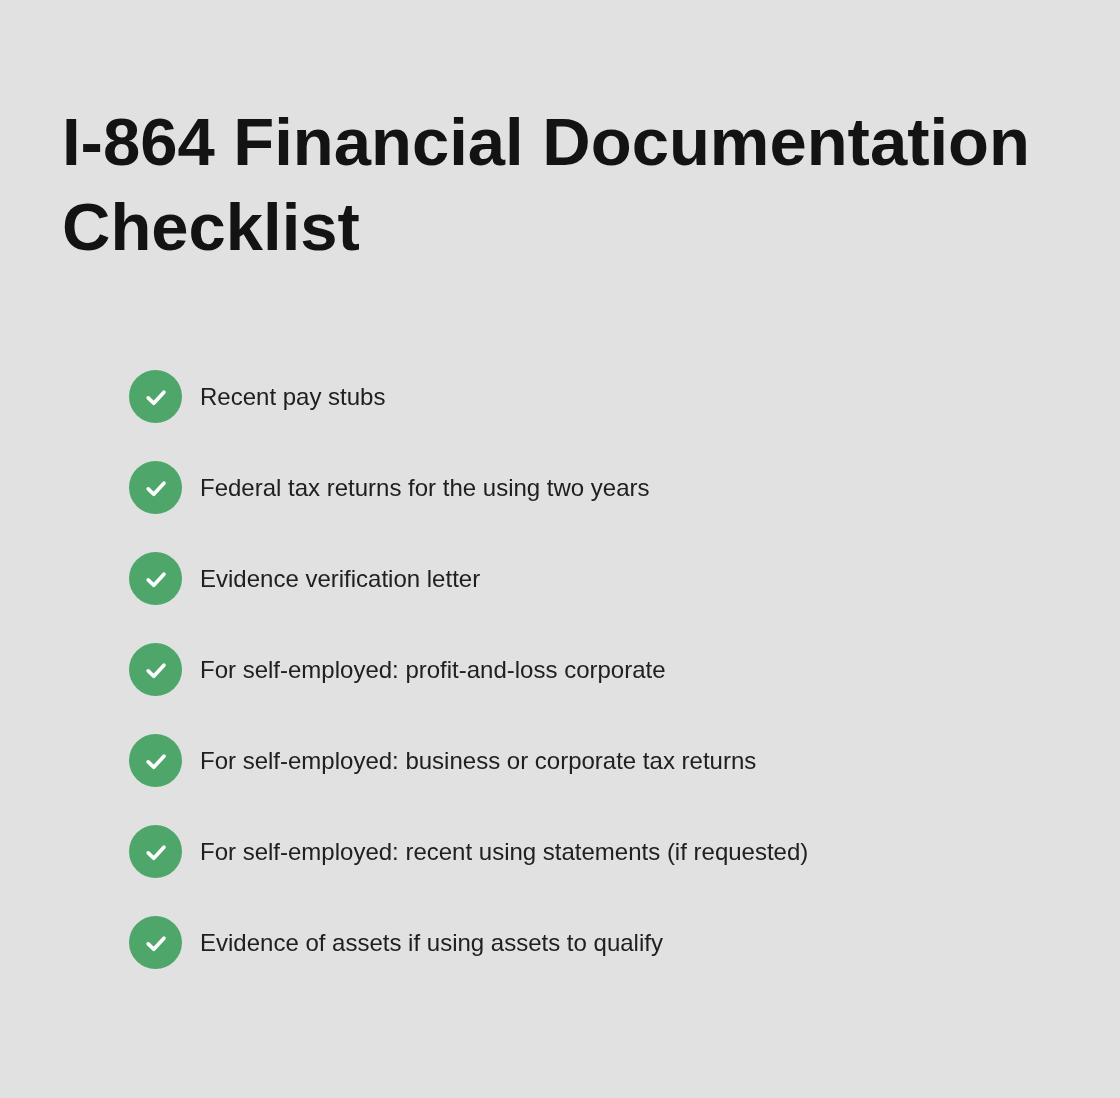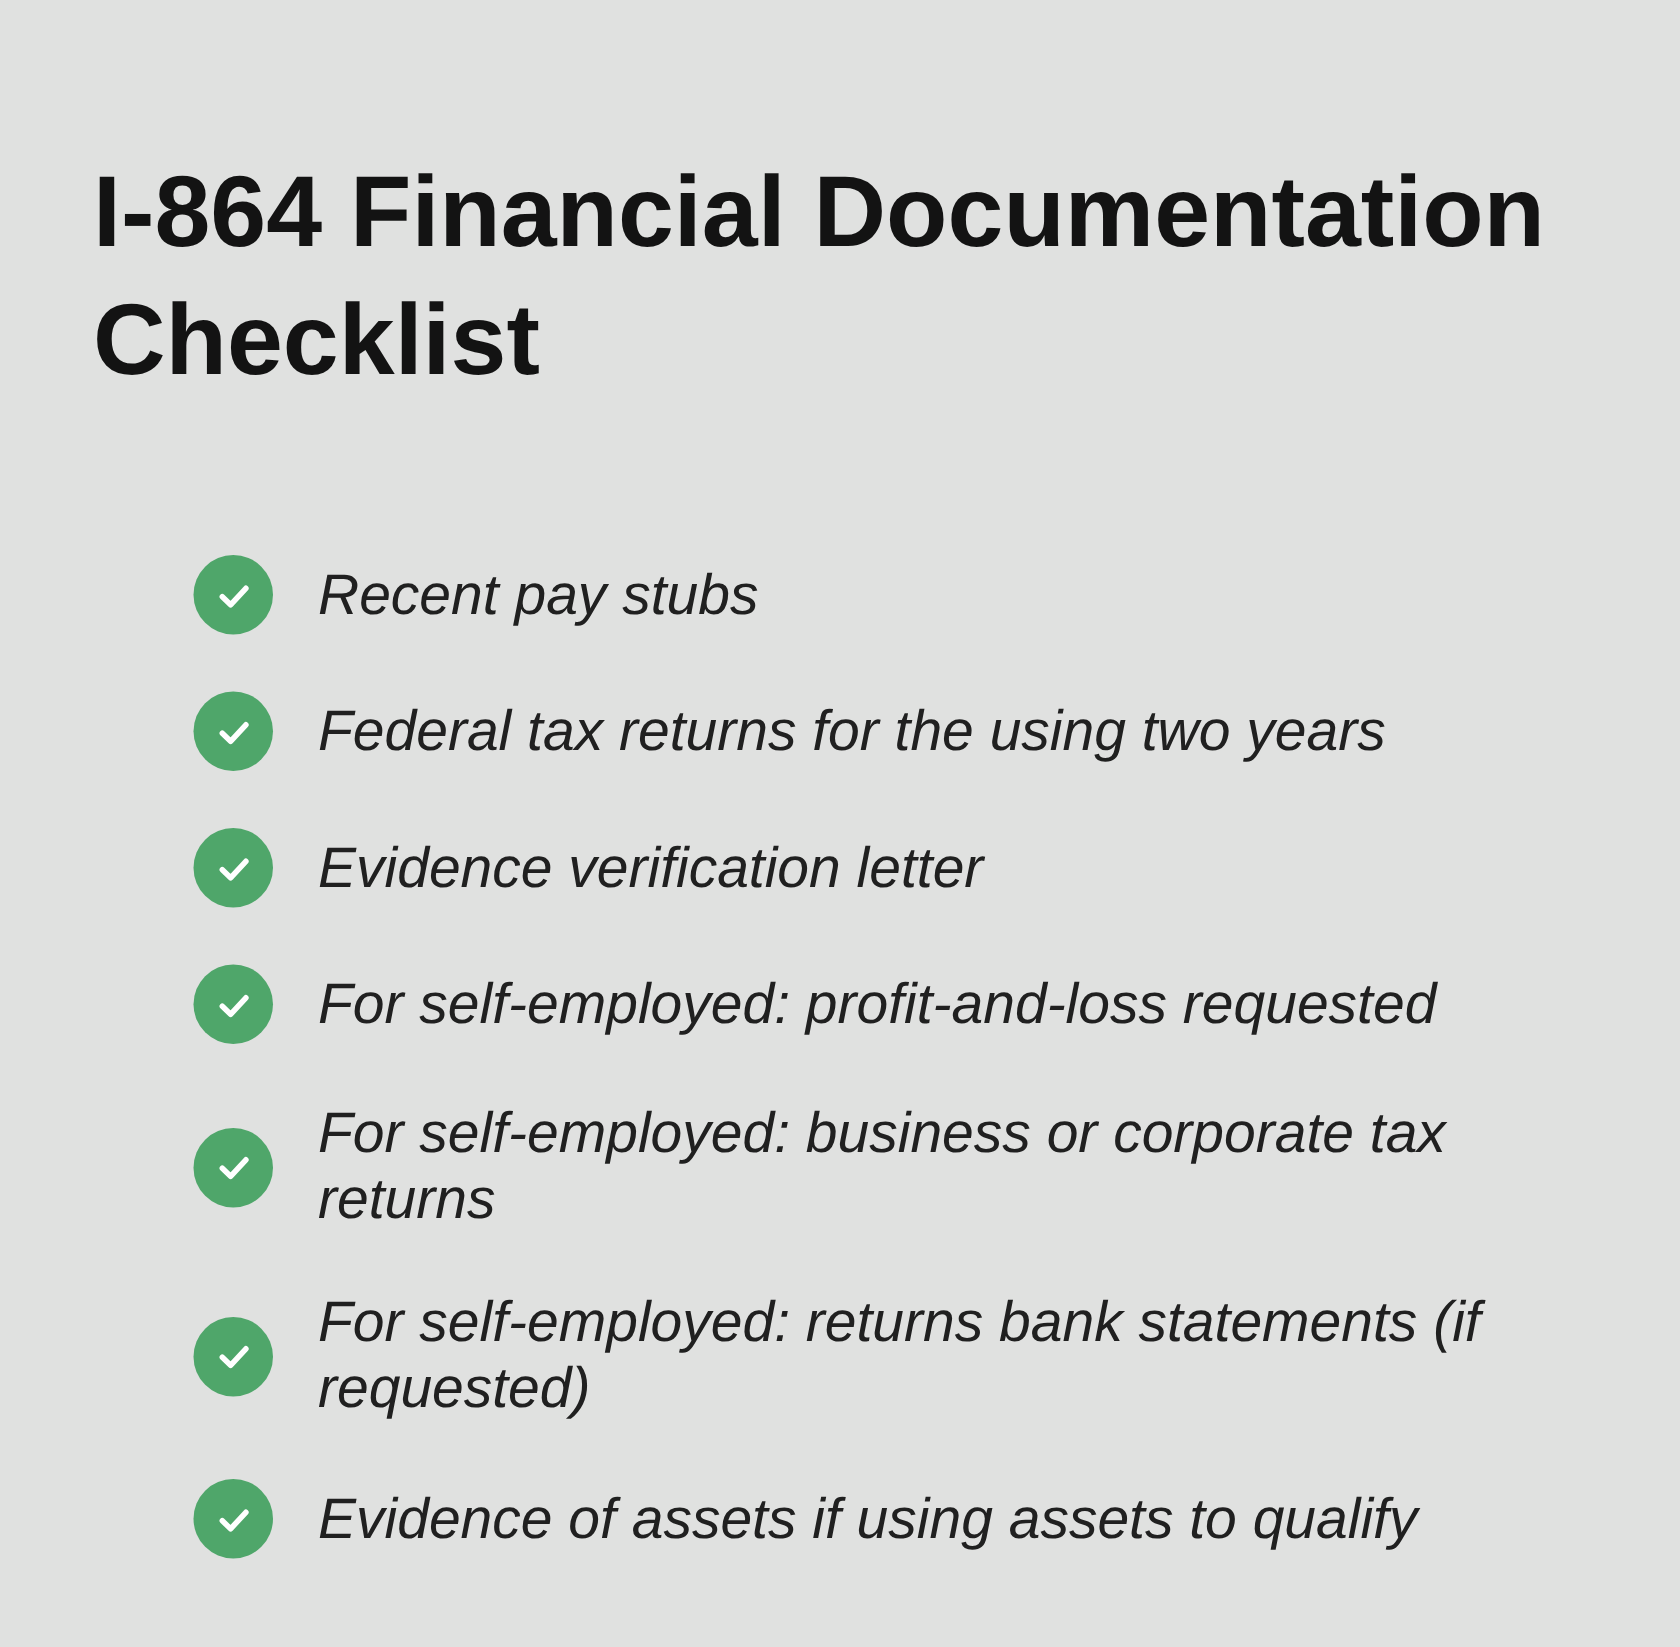--- a/index.html
+++ b/index.html
@@ -57,26 +57,25 @@
     display: flex;
     align-items: center;
     justify-content: center;
   }
   .check-circle svg {
     width: 34px;
     height: 34px;
     display: block;
   }
   .check-label {
-    margin-left: 30px;
+    margin-left: 18px;
     max-width: 800px;
-    font-size: 38px;
+    font-size: 24px;
     line-height: 44px;
     color: var(--item-text);
-    font-style: italic;
   }
 </style>
 </head>
 <body>
 
 <div class="page">
 
   <h1 class="page-title">I-864 Financial Documentation Checklist</h1>
 
   <ul class="checklist">
@@ -104,37 +103,37 @@
         </svg>
       </span>
       <span class="check-label">Evidence verification letter</span>
     </li>
       <li class="check-item">
       <span class="check-circle">
         <svg viewBox="0 0 24 24" fill="none" aria-hidden="true">
           <polyline points="6.5,12.6 10.4,16.4 17.6,8.6" stroke="#ffffff" stroke-width="2.6" stroke-linecap="round" stroke-linejoin="round" fill="none"></polyline>
         </svg>
       </span>
-      <span class="check-label">For self-employed: profit-and-loss requested</span>
+      <span class="check-label">For self-employed: profit-and-loss corporate</span>
     </li>
       <li class="check-item">
       <span class="check-circle">
         <svg viewBox="0 0 24 24" fill="none" aria-hidden="true">
           <polyline points="6.5,12.6 10.4,16.4 17.6,8.6" stroke="#ffffff" stroke-width="2.6" stroke-linecap="round" stroke-linejoin="round" fill="none"></polyline>
         </svg>
       </span>
       <span class="check-label">For self-employed: business or corporate tax returns</span>
     </li>
       <li class="check-item">
       <span class="check-circle">
         <svg viewBox="0 0 24 24" fill="none" aria-hidden="true">
           <polyline points="6.5,12.6 10.4,16.4 17.6,8.6" stroke="#ffffff" stroke-width="2.6" stroke-linecap="round" stroke-linejoin="round" fill="none"></polyline>
         </svg>
       </span>
-      <span class="check-label">For self-employed: returns bank statements (if requested)</span>
+      <span class="check-label">For self-employed: recent using statements (if requested)</span>
     </li>
       <li class="check-item">
       <span class="check-circle">
         <svg viewBox="0 0 24 24" fill="none" aria-hidden="true">
           <polyline points="6.5,12.6 10.4,16.4 17.6,8.6" stroke="#ffffff" stroke-width="2.6" stroke-linecap="round" stroke-linejoin="round" fill="none"></polyline>
         </svg>
       </span>
       <span class="check-label">Evidence of assets if using assets to qualify</span>
     </li>
     </ul>

